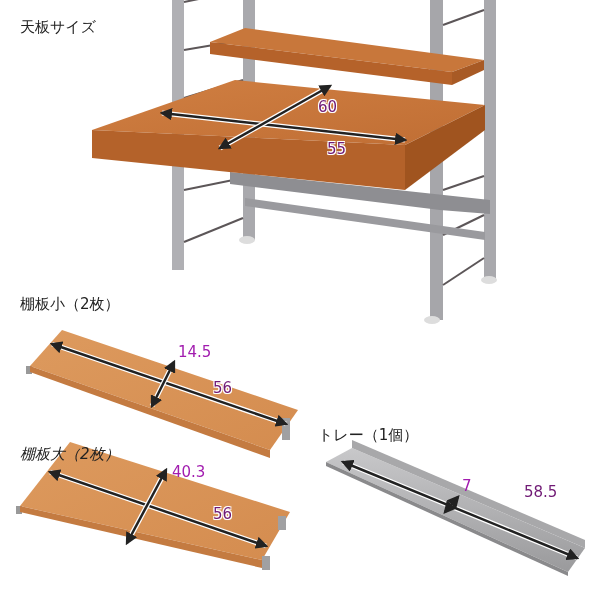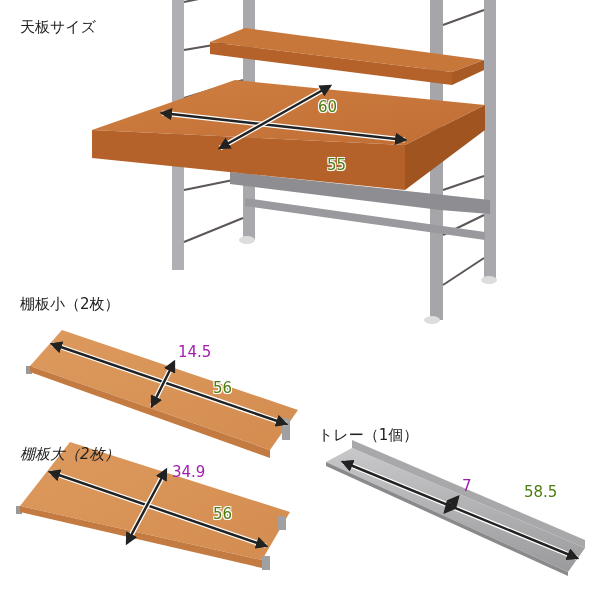--- a/index.html
+++ b/index.html
@@ -1,21 +1,21 @@
 <!DOCTYPE html>
 <html><head>
   <meta charset="utf-8">
   <style>
     html, body { margin: 0; padding: 0; background: #ffffff; }
     body { width: 600px; height: 600px; position: relative; overflow: hidden;
            font-family: "DejaVu Sans", "Liberation Sans", sans-serif; }
     .label { position: absolute; font-size: 15px; color: #222; white-space: nowrap; }
     .dim { position: absolute; font-size: 15px; color: #a21caf; white-space: nowrap;
            font-family: "DejaVu Sans", sans-serif; }
-    .dim-outline { color: #4d7c0f; text-shadow: -1px -1px 0 #fff, 1px -1px 0 #fff, -1px 1px 0 #fff, 1px 1px 0 #fff, 0 0 2px #fff; }
+    .dim-outline { color: #701a75; text-shadow: -1px -1px 0 #fff, 1px -1px 0 #fff, -1px 1px 0 #fff, 1px 1px 0 #fff, 0 0 2px #fff; }
     svg { position: absolute; left: 0; top: 0; }
   </style>
 </head>
 <body>
 
 <svg width="600" height="600" viewBox="0 0 600 600">
   <defs>
     <marker id="ah" viewBox="0 0 10 10" refX="8" refY="5" markerWidth="5" markerHeight="5" orient="auto-start-reverse">
       <path d="M0,0 L10,5 L0,10 z" fill="#222"></path>
     </marker>
@@ -104,25 +104,25 @@
     <polygon points="326,462 568,572 568,576 326,466" fill="#8a8a8c"></polygon>
     <polygon points="352,448 585,548 585,540 352,440" fill="#a8a8aa"></polygon>
     <line x1="343" y1="462" x2="577" y2="558" stroke="#fff" stroke-width="5"></line>
     <line x1="343" y1="462" x2="577" y2="558" stroke="#222" stroke-width="2.5" marker-start="url(#ah)" marker-end="url(#ah)"></line>
     <line x1="445" y1="512" x2="458" y2="497" stroke="#222" stroke-width="2.5" marker-start="url(#ah)" marker-end="url(#ah)"></line>
   </g>
 </svg>
 
 <div class="label" style="left:20px;top:18px;">天板サイズ</div>
 <div class="dim dim-outline" style="left:318px;top:98px;">60</div>
-<div class="dim dim-outline" style="left:327px;top:156px;">55</div>
+<div class="dim dim-outline" style="left:327px;top:140px;">55</div>
 
 <div class="label" style="left:20px;top:295px;">棚板小（2枚）</div>
 <div class="dim" style="left:178px;top:343px;">14.5</div>
 <div class="dim dim-outline" style="left:213px;top:379px;">56</div>
 
 <div class="label" style="left:20px;top:445px;font-style:italic;">棚板大（2枚）</div>
-<div class="dim" style="left:172px;top:463px;">34.9</div>
+<div class="dim" style="left:172px;top:463px;">40.3</div>
 <div class="dim dim-outline" style="left:213px;top:505px;">56</div>
 
 <div class="label" style="left:318px;top:426px;">トレー（1個）</div>
 <div class="dim" style="left:462px;top:477px;">7</div>
 <div class="dim dim-outline" style="left:524px;top:483px;">58.5</div>
 
 </body></html>

